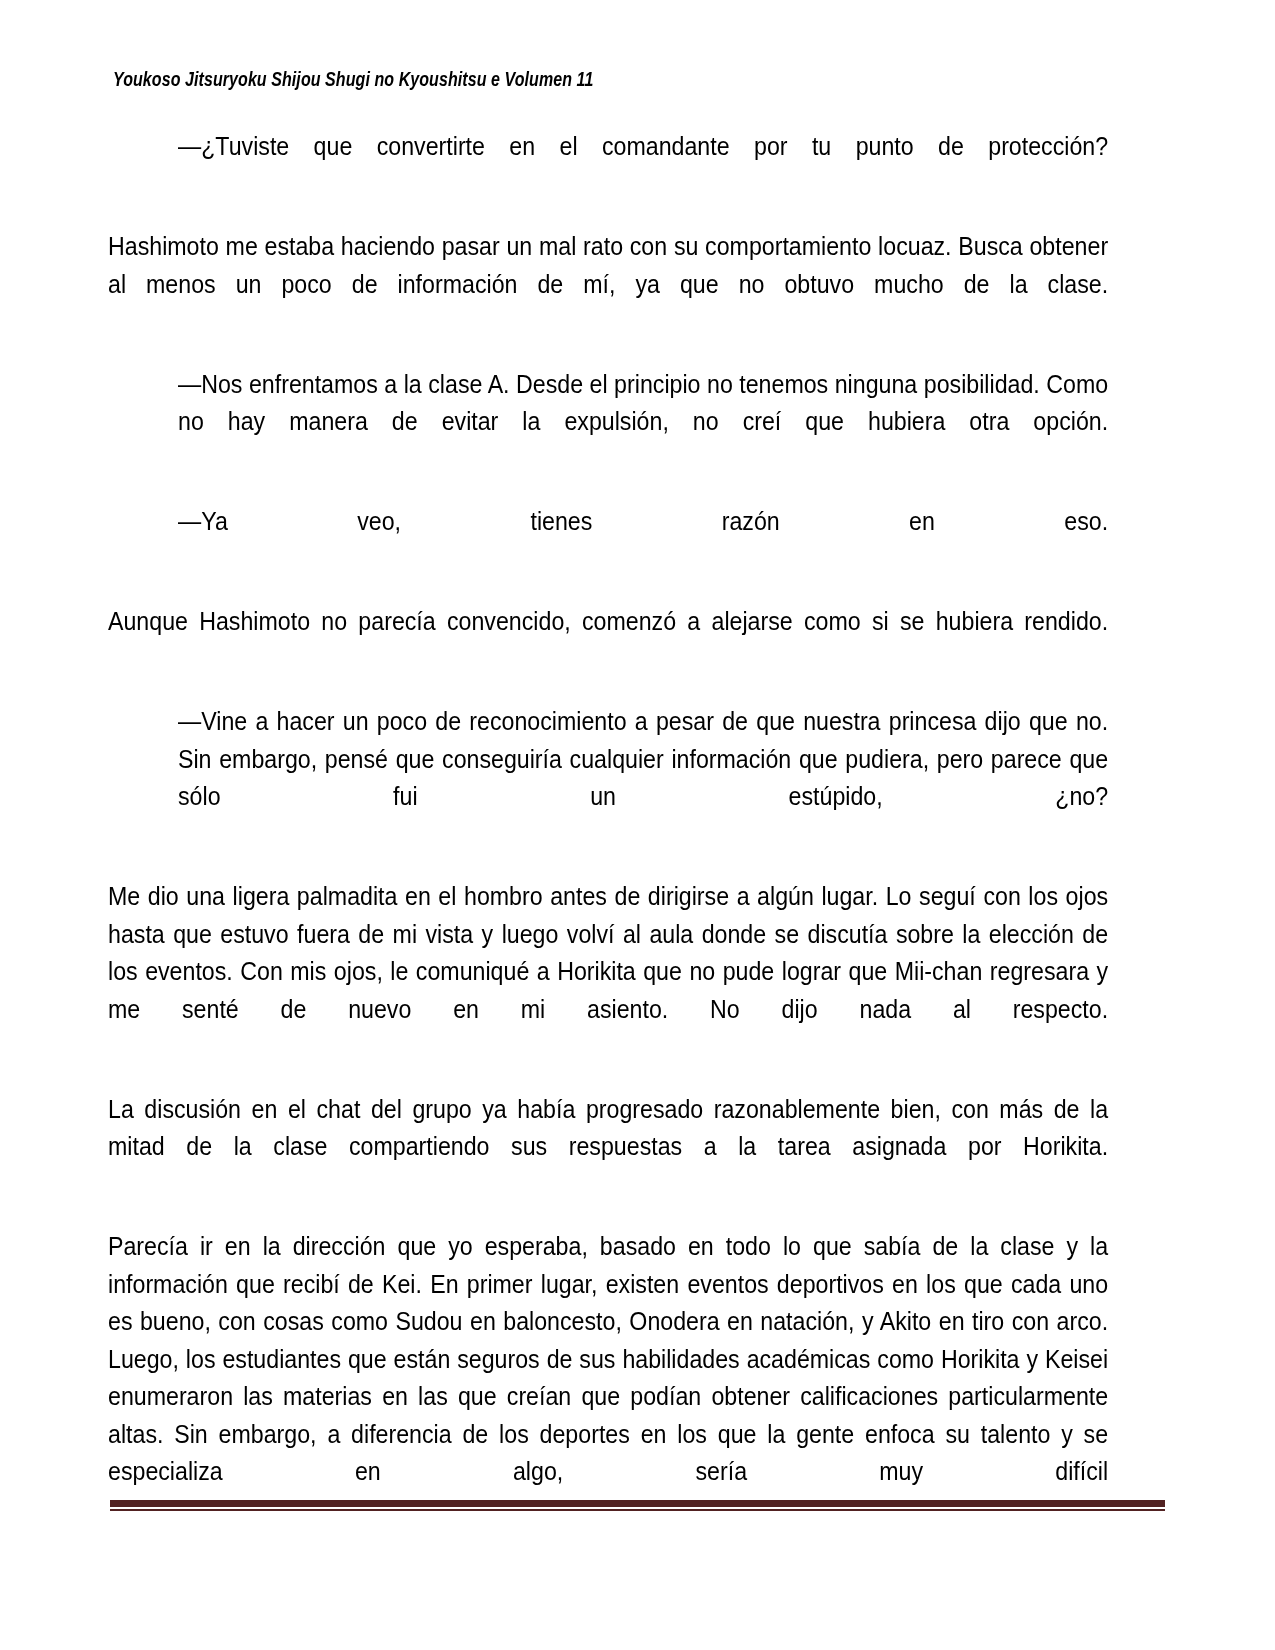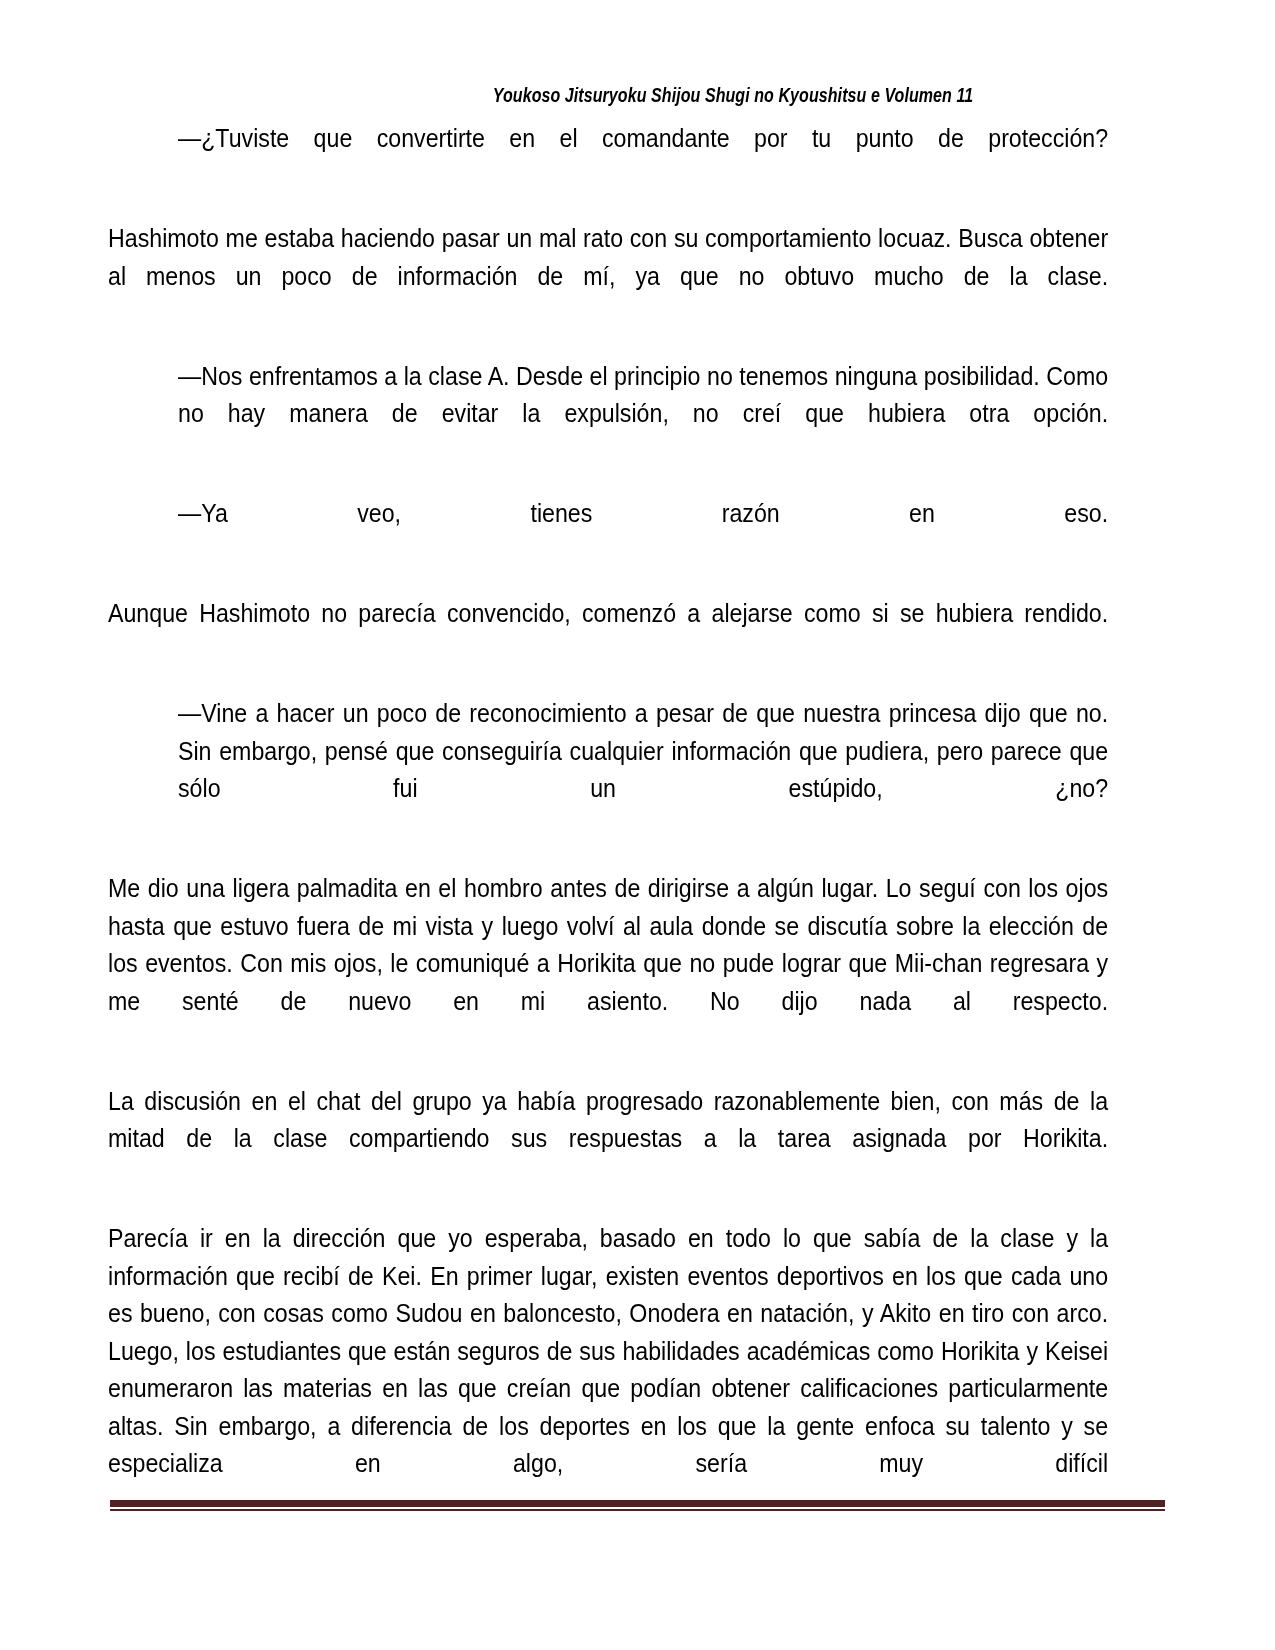--- a/index.html
+++ b/index.html
@@ -19,42 +19,41 @@
     margin: 0 auto;
     background: #ffffff;
     box-sizing: border-box;
     overflow: hidden;
   }
 
   
   .header {
     position: absolute;
     left: 113px;
-    top: 84px;
+    top: 68px;
     width: 1049px;
     height: 32px;
-    text-align: right;
   }
   .header-title {
     font-family: "Liberation Sans Narrow", "Liberation Sans", sans-serif;
     font-size: 19.5px;
     font-weight: bold;
     font-style: italic;
     letter-spacing: 0.1px;
     transform: scaleX(0.82);
     transform-origin: left center;
     white-space: nowrap;
     color: #000000;
   }
 
   
   .content {
     position: absolute;
     left: 108px;
-    top: 120px;
+    top: 128px;
     width: 1000px;
   }
 
   p.para {
     margin: 0 0 25px 0;
     font-size: 26.5px;
     line-height: 37.5px;
     text-align: justify;
     text-justify: inter-word;
     transform: scaleX(0.875);

